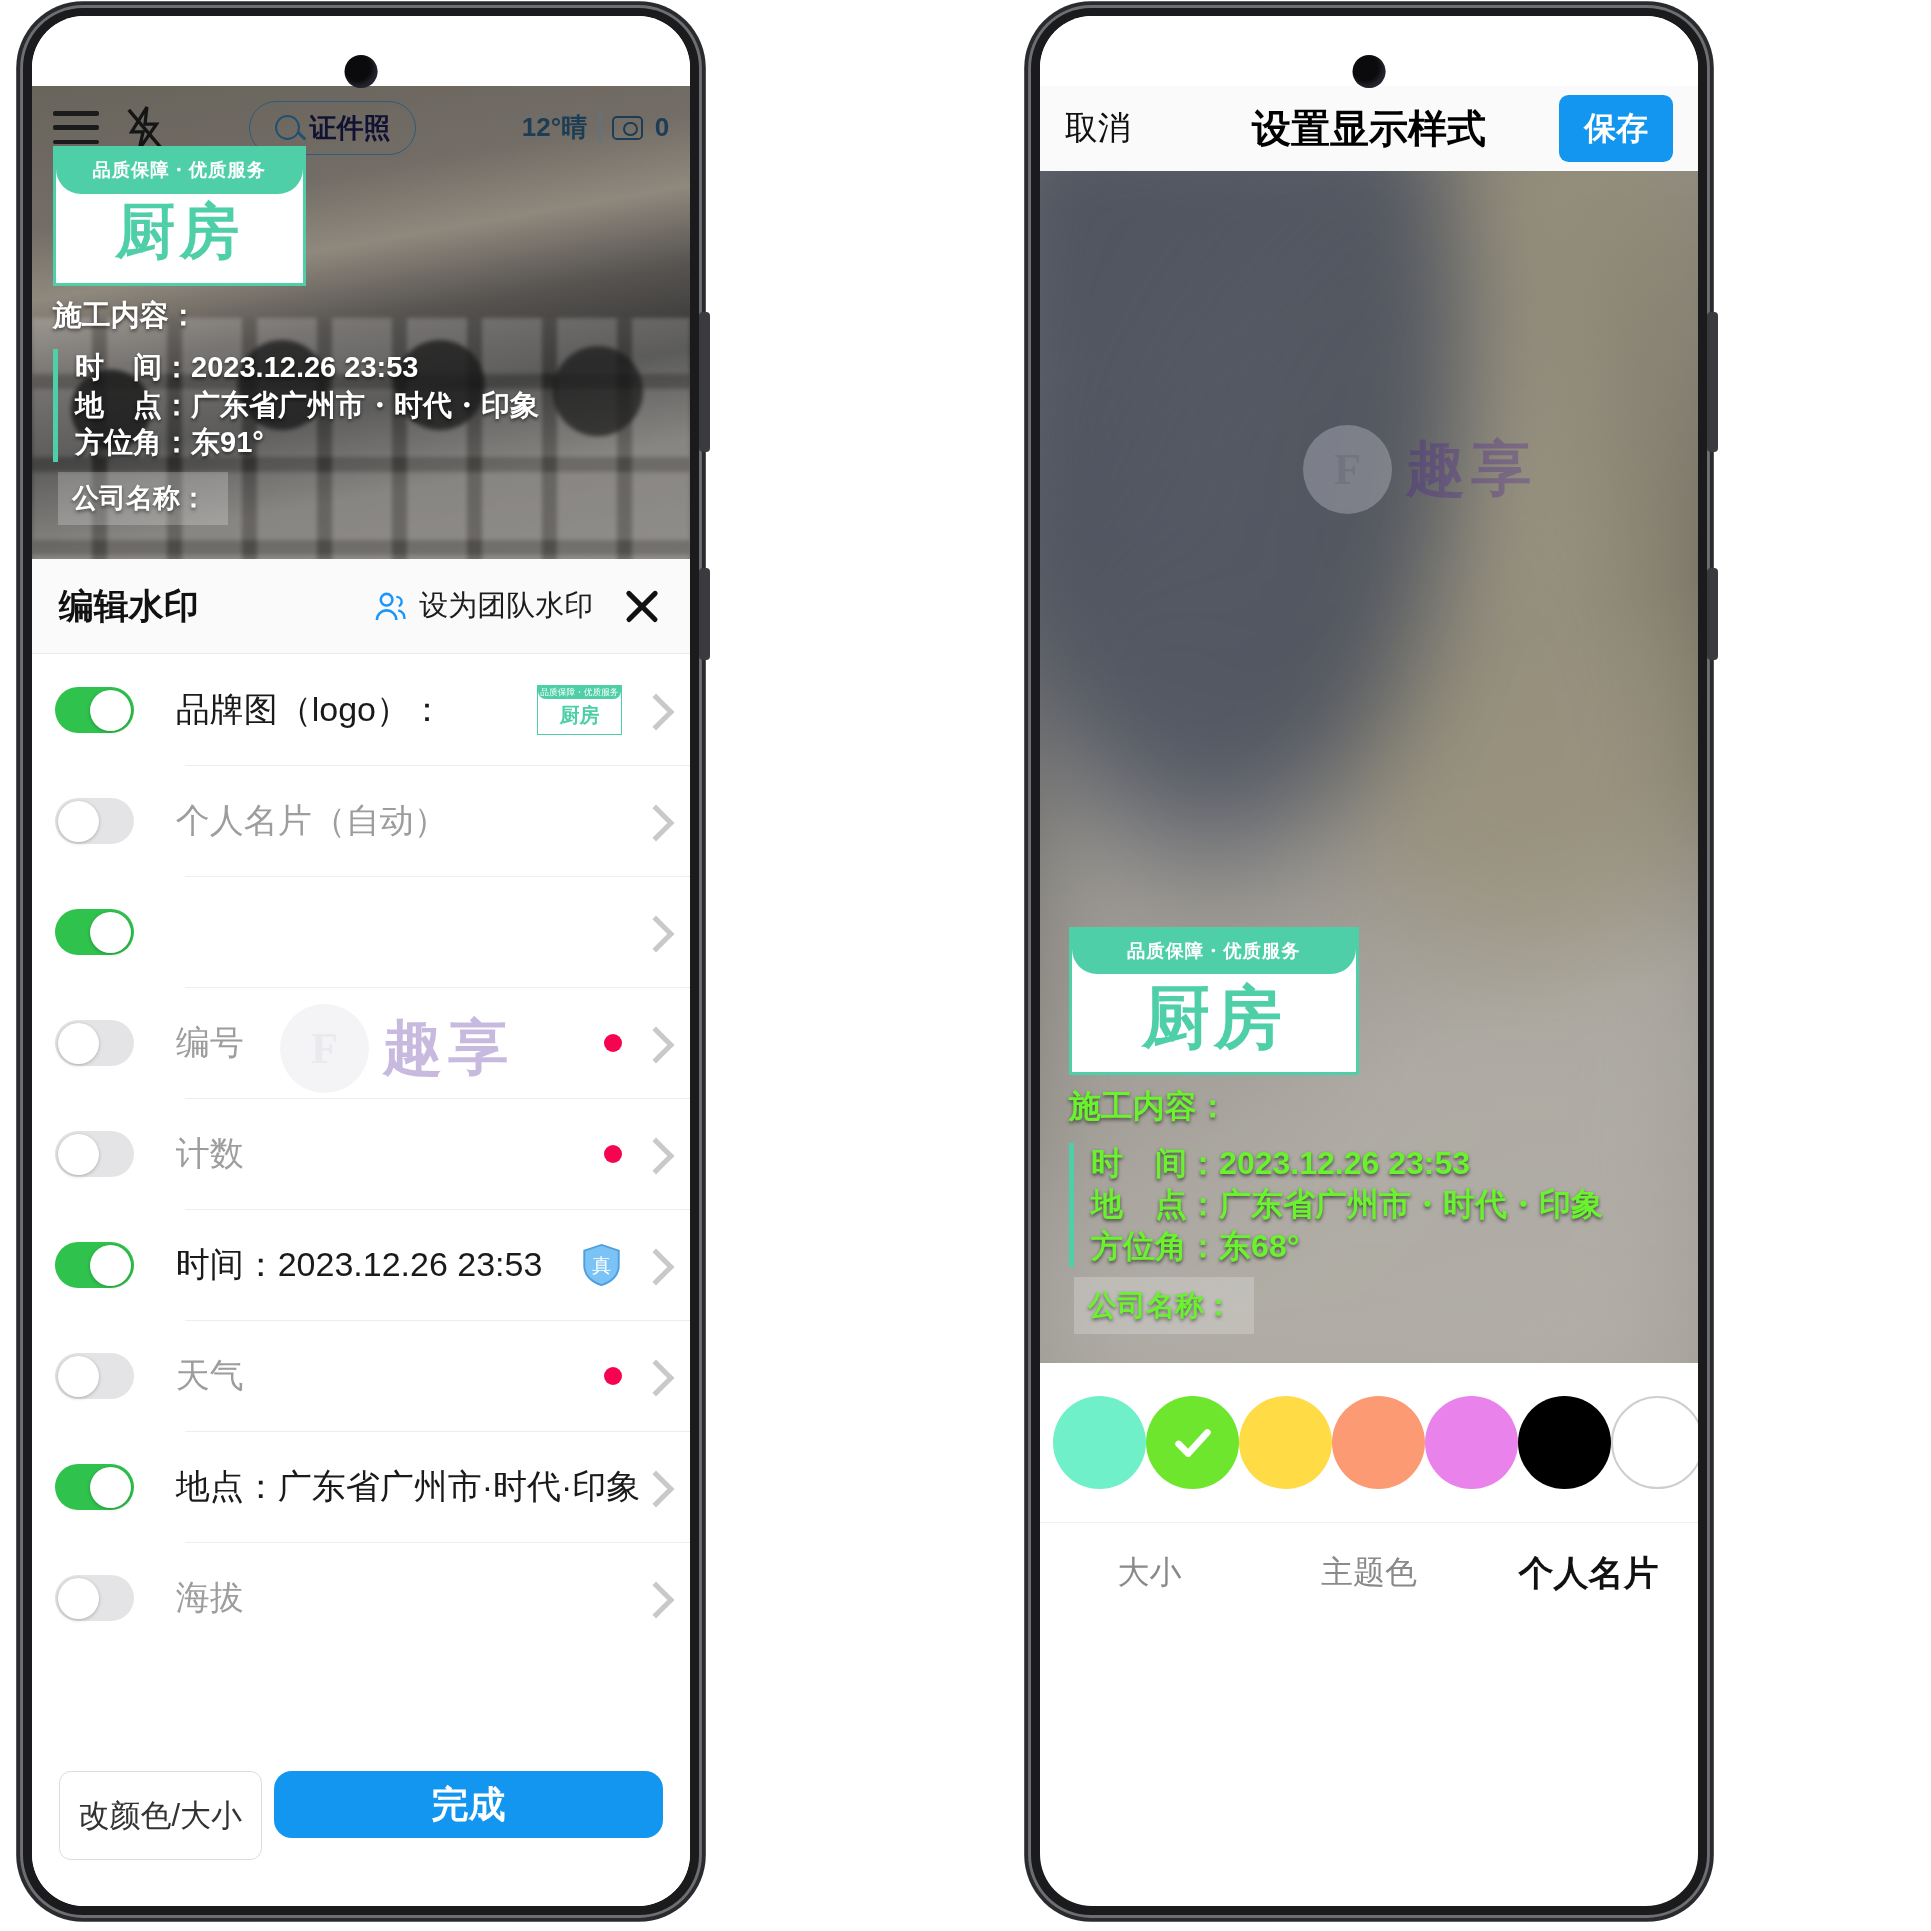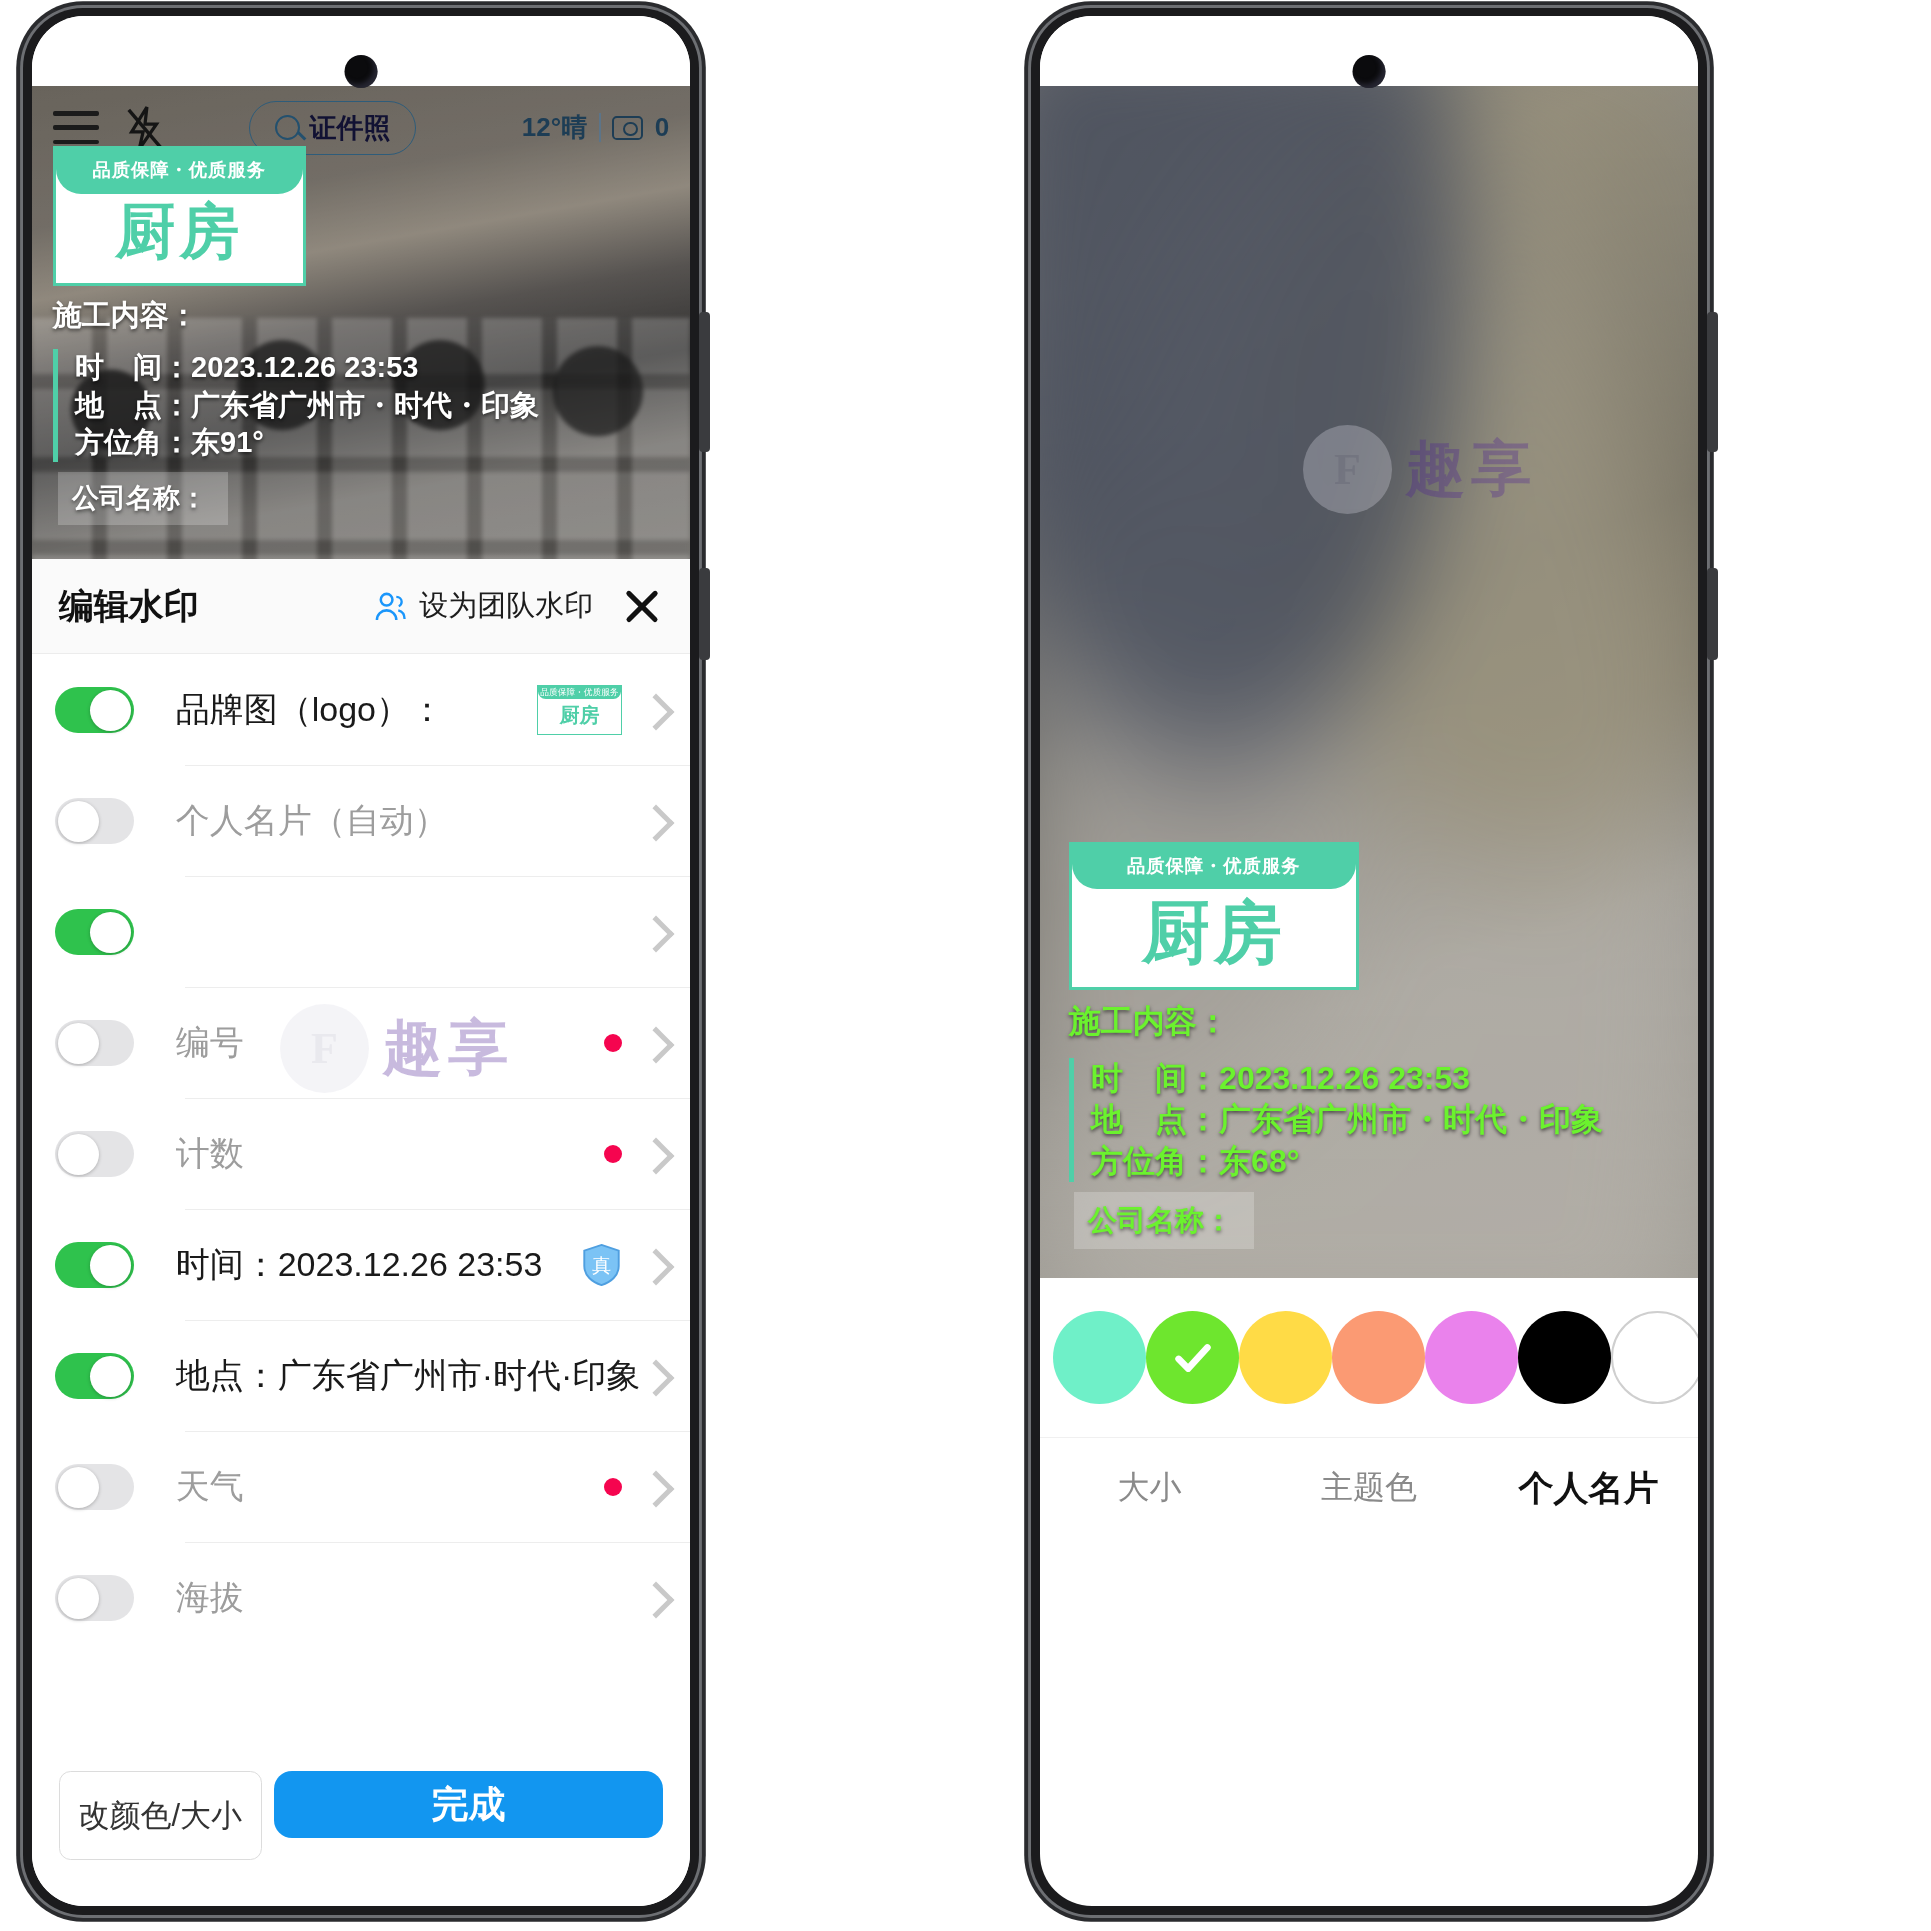--- a/index.html
+++ b/index.html
@@ -322,38 +322,38 @@
               <svg viewBox="0 0 42 46">
                   <path d="M21 2 L39 8 V24 C39 34 31 41 21 44 C11 41 3 34 3 24 V8 Z" fill="#7bc3f5" stroke="#4f9fe0" stroke-width="2"></path>
                   <text x="21" y="30" font-size="20" text-anchor="middle" fill="#ffffff" font-family="Liberation Sans, sans-serif">真</text>
                 </svg>
             </span>
             <div class="chev"></div>
           </div>
         </div>
 
         <div class="row">
-          <div class="tg on">
-              <span class="knob"></span>
-            </div>
-          <div class="rlabel">地点：广东省广州市·时代·印象</div>
-          <div class="rright">
-              <div class="chev"></div>
-            </div>
-        </div>
-
-        <div class="row">
           <div class="tg off">
               <span class="knob"></span>
             </div>
           <div class="rlabel dim">天气</div>
           <div class="rright">
             <span class="dot"></span>
             <div class="chev"></div>
           </div>
+        </div>
+
+        <div class="row">
+          <div class="tg on">
+              <span class="knob"></span>
+            </div>
+          <div class="rlabel">地点：广东省广州市·时代·印象</div>
+          <div class="rright">
+              <div class="chev"></div>
+            </div>
         </div>
 
         <div class="row">
           <div class="tg off">
               <span class="knob"></span>
             </div>
           <div class="rlabel dim">海拔</div>
           <div class="rright">
               <div class="chev"></div>
             </div>
@@ -369,20 +369,25 @@
   </div>
 </div>
 
 <div class="phone right">
   <div class="side-btn sb1"></div>
   <div class="side-btn sb2"></div>
   <div class="screen">
     <div class="camera"></div>
     <div class="status-strip"></div>
 
+    <div class="r-head">
+      <div class="cancel">取消</div>
+      <div class="title">设置显示样式</div>
+      <div class="save">保存</div>
+    </div>
 
     <div class="r-preview">
       <div class="blurlayer"></div>
       <div class="r-wm">
         <div class="wm-logo">
           <div class="ribbon">品质保障・优质服务</div>
           <div class="big">厨房</div>
         </div>
         <div class="wm-title">施工内容：</div>
         <div class="wm-rows">

